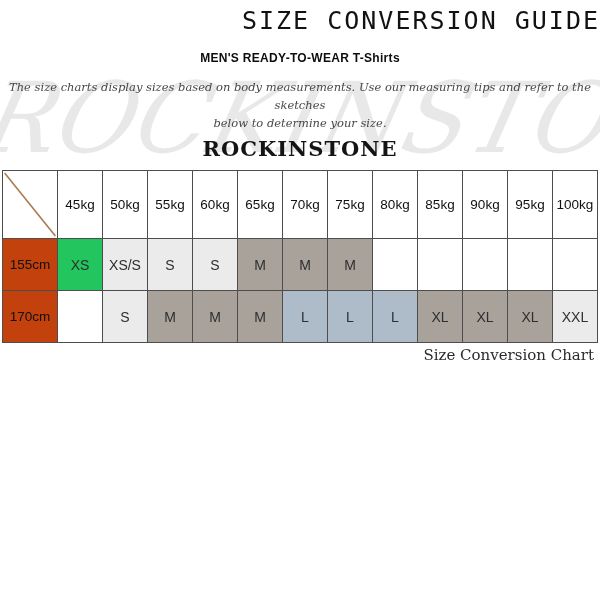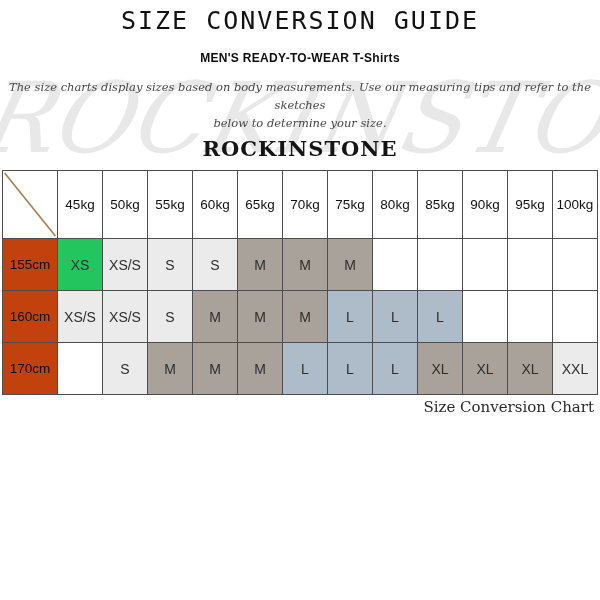--- a/index.html
+++ b/index.html
@@ -24,21 +24,21 @@
     letter-spacing: 0px;
     white-space: nowrap;
     color: rgba(0,0,0,0.09);
     transform: skewX(-14deg) scaleY(1.02);
     z-index: 0;
     pointer-events: none;
   }
   .content { position: relative; z-index: 1; }
   .title {
     padding-top: 7px;
-    text-align: center;
+    text-align: right;
     font-family: "DejaVu Sans Mono", monospace;
     font-size: 25px;
     line-height: 28px;
     font-weight: 500;
     letter-spacing: 2px;
     color: #121212;
   }
   .subtitle {
     margin-top: 16px;
     text-align: center;
@@ -172,35 +172,20 @@
             <td style="background: rgb(168, 162, 155);">M</td>
             <td style="background: rgb(168, 162, 155);">M</td>
             <td style="background: rgb(168, 162, 155);">M</td>
             <td></td>
             <td></td>
             <td></td>
             <td></td>
             <td></td>
           </tr>
           <tr>
-            <th class="row-label">160cm</th>
-            <td style="background: rgb(235, 235, 235);">XS/S</td>
-            <td style="background: rgb(235, 235, 235);">XS/S</td>
-            <td style="background: rgb(235, 235, 235);">S</td>
-            <td style="background: rgb(168, 162, 155);">M</td>
-            <td style="background: rgb(168, 162, 155);">M</td>
-            <td style="background: rgb(168, 162, 155);">M</td>
-            <td style="background: rgb(174, 188, 202);">L</td>
-            <td style="background: rgb(174, 188, 202);">L</td>
-            <td style="background: rgb(174, 188, 202);">L</td>
-            <td></td>
-            <td></td>
-            <td></td>
-          </tr>
-          <tr>
             <th class="row-label">170cm</th>
             <td></td>
             <td style="background: rgb(235, 235, 235);">S</td>
             <td style="background: rgb(168, 162, 155);">M</td>
             <td style="background: rgb(168, 162, 155);">M</td>
             <td style="background: rgb(168, 162, 155);">M</td>
             <td style="background: rgb(174, 188, 202);">L</td>
             <td style="background: rgb(174, 188, 202);">L</td>
             <td style="background: rgb(174, 188, 202);">L</td>
             <td style="background: rgb(168, 162, 155);">XL</td>

